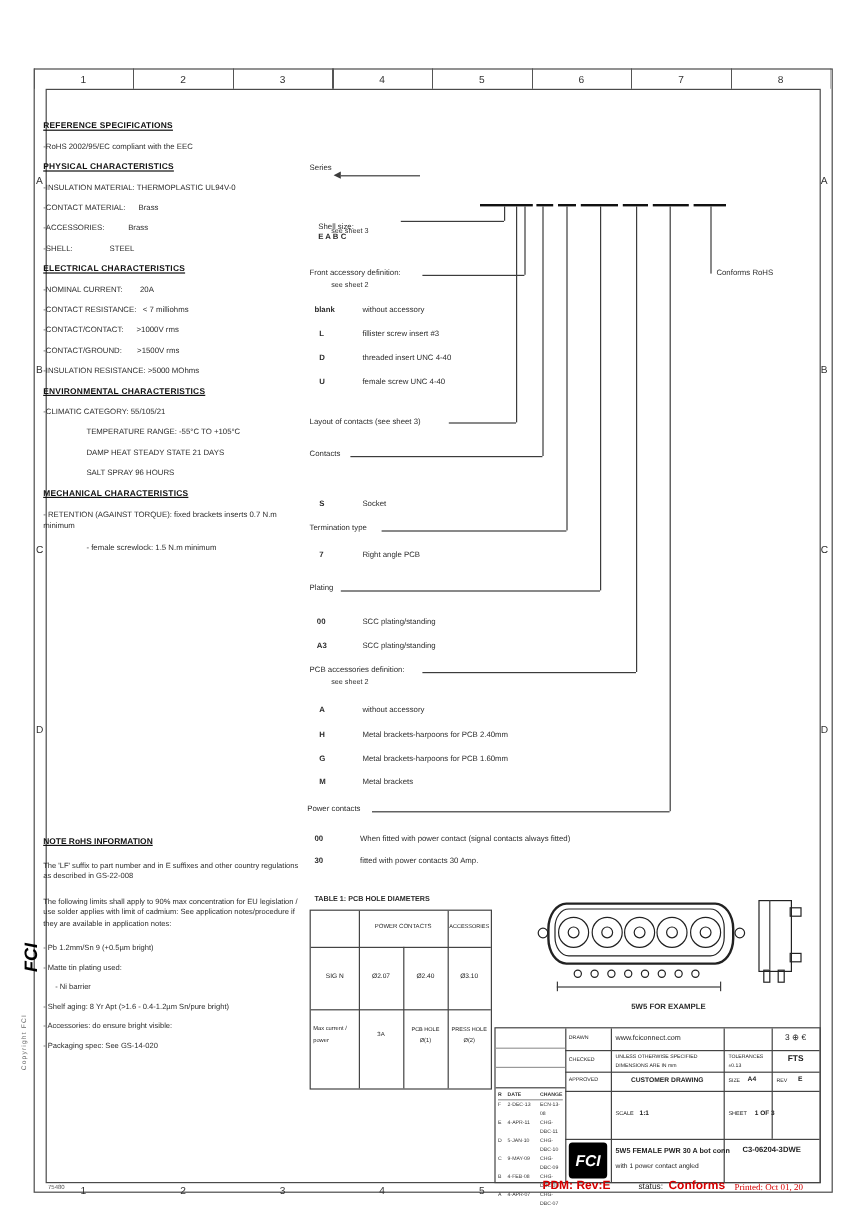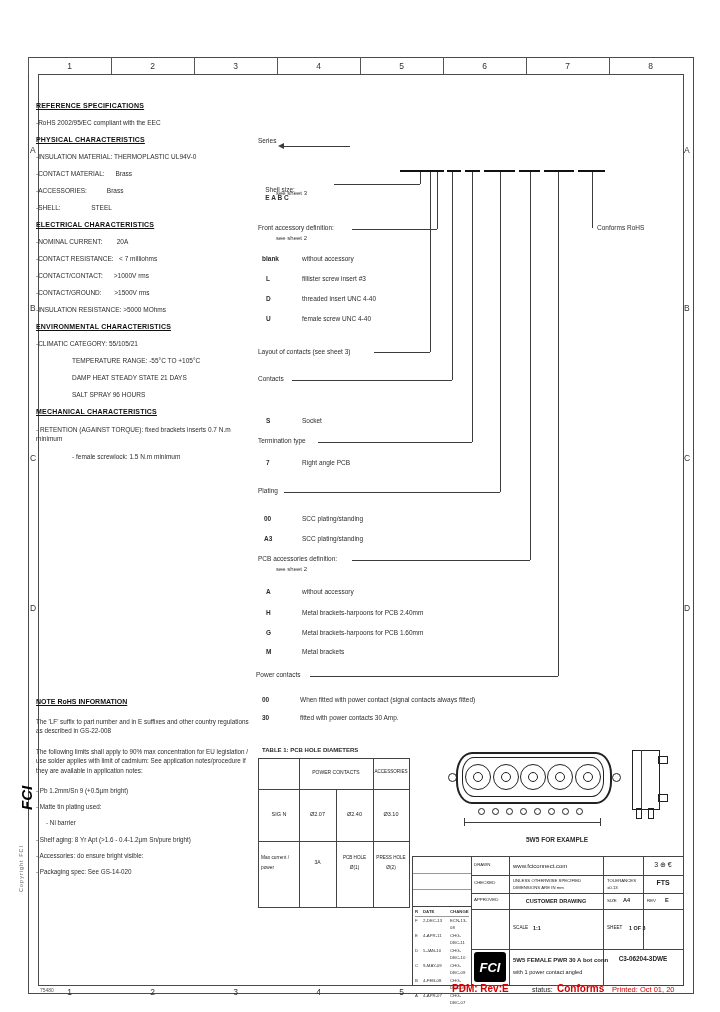--- a/index.html
+++ b/index.html
@@ -346,15 +346,15 @@
 
     <span class="tbx" style="left:100px;top:100px;font-size:6px;font-weight:700;">5W5 FEMALE PWR 30 A bot conn</span>
     <span class="tbx" style="left:100px;top:112px;font-size:5.6px;">with 1 power contact angled</span>
     <span class="tbx" style="left:190px;top:98px;width:80px;text-align:center;font-size:6.4px;font-weight:700;">C3-06204-3DWE</span>
   </div>
 
   <span class="abs" style="left:40px;top:987px;font-size:5px;color:#555;">75480</span>
   <span class="abs red" style="left:452px;top:983px;font-size:10px;font-weight:700;">PDM: Rev:E</span>
   <span class="abs" style="left:532px;top:986px;font-size:7px;color:#222;">status:</span>
   <span class="abs red" style="left:557px;top:983px;font-size:10px;font-weight:700;">Conforms</span>
-  <span class="abs red" style="left:612px;top:985px;font-size:7.5px;">Printed: Oct 01, 20</span>
+  <span class="abs red" style="left:612px;top:985px;font-size:7.5px;font-family:Liberation Serif, serif;">Printed: Oct 01, 20</span>
 
 </div>
 
 </body></html>

